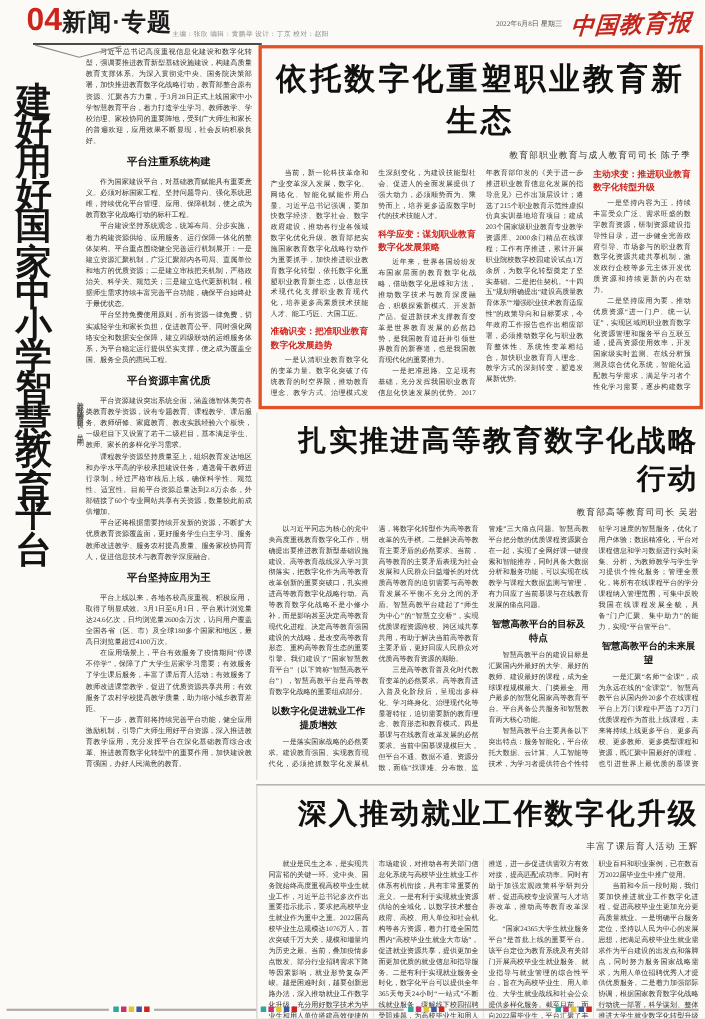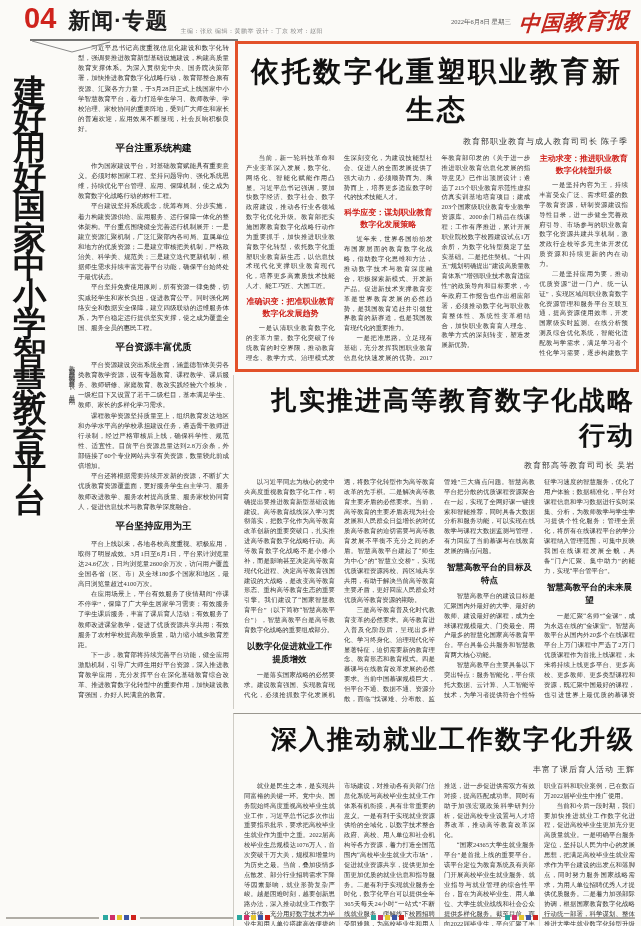--- a/index.html
+++ b/index.html
@@ -4,21 +4,21 @@
 <style>
   * { margin:0; padding:0; box-sizing:border-box; }
   html,body { background:#e9e7e2; }
   .page {
     width:641px; height:926px; position:relative; margin:0 auto;
     background:#fbfaf7; overflow:hidden;
     font-family:"Liberation Serif","DejaVu Serif",serif; color:#2c2c2c;
   }
   
   .hdr { height:40px; display:flex; justify-content:space-between; padding:4px 8px 0 24px; position:relative; }
-  .hdr-left { position:relative; display:flex; align-items:baseline; gap:12px;justify-content:center; }
+  .hdr-left { position:relative; display:flex; align-items:baseline; gap:0;justify-content:center; }
   .pageno { font-family:"Liberation Sans","DejaVu Sans",sans-serif; font-size:29px; font-weight:700; color:#cf231c; line-height:1; }
   .section-title { font-family:"Liberation Sans","DejaVu Sans",sans-serif; font-size:22px; font-weight:800; color:#1c1c1c; letter-spacing:1px; line-height:1.1; }
   .credits { font-size:6px; color:#8a8a8a; letter-spacing:.5px; align-self:flex-end; padding-bottom:4px; }
   .hdr-swoosh { position:absolute; left:2px; top:34px; }
   .hdr-right { display:flex; align-items:center; gap:8px; padding-right:4px; }
   .issue-date { font-size:6.5px; color:#555; }
   .masthead { font-size:21px; font-weight:900; color:#c4261d; font-style:italic;
               letter-spacing:1px; transform:rotate(-2deg) skewX(-6deg); }
   
   .content { display:flex; height:872px; }
@@ -40,21 +40,21 @@
   
   .right-stack { flex:1; display:flex; flex-direction:column; }
   .col-para { text-indent:2em; }
   .cols { column-gap:9px; font-size:6.4px; line-height:1.54; text-align:justify; color:#333; overflow:hidden; }
   .cols { column-count:4; }
   
   .red-box { border:3px solid #e2512a; margin:1px 2px 3px 2px; padding:5px 8px 4px; background:#fbfaf7; }
   .red-box .art-headline { font-size:28px; font-weight:700; letter-spacing:3px; text-align:center; color:#111; margin-top:4px; }
   .byline { text-align:right; font-size:8px; color:#333; margin:7px 0 6px; letter-spacing:1px; }
   .red-box .cols { height:212px; }
-  .red-box .col-subhead { color:#cf231c; font-size:8px; font-weight:700; text-align:center; line-height:1.45; margin:5px 0 4px; }
+  .red-box .col-subhead { color:#cf231c; font-size:8px; font-weight:700; line-height:1.45; margin:5px 0 4px; }
   
   .mid-article, .bot-article { border-left:1px solid #cfccc5; padding:6px 6px 0 10px; }
   .mid-article .art-headline, .bot-article .art-headline {
     font-size:26px; font-weight:700; letter-spacing:2px; text-align:right; color:#111; margin-top:2px;
   }
   .mid-article .cols { height:232px; }
   .mid-article .col-subhead, .bot-article .col-subhead { color:#141414; font-size:8.5px; font-weight:700; text-align:center; margin:5px 0 4px; }
   .bot-article { border-top:1px solid #9a978f; margin-top:4px; }
   .bot-article .cols { height:198px; column-rule:1px solid #e4e2dc; }
   

